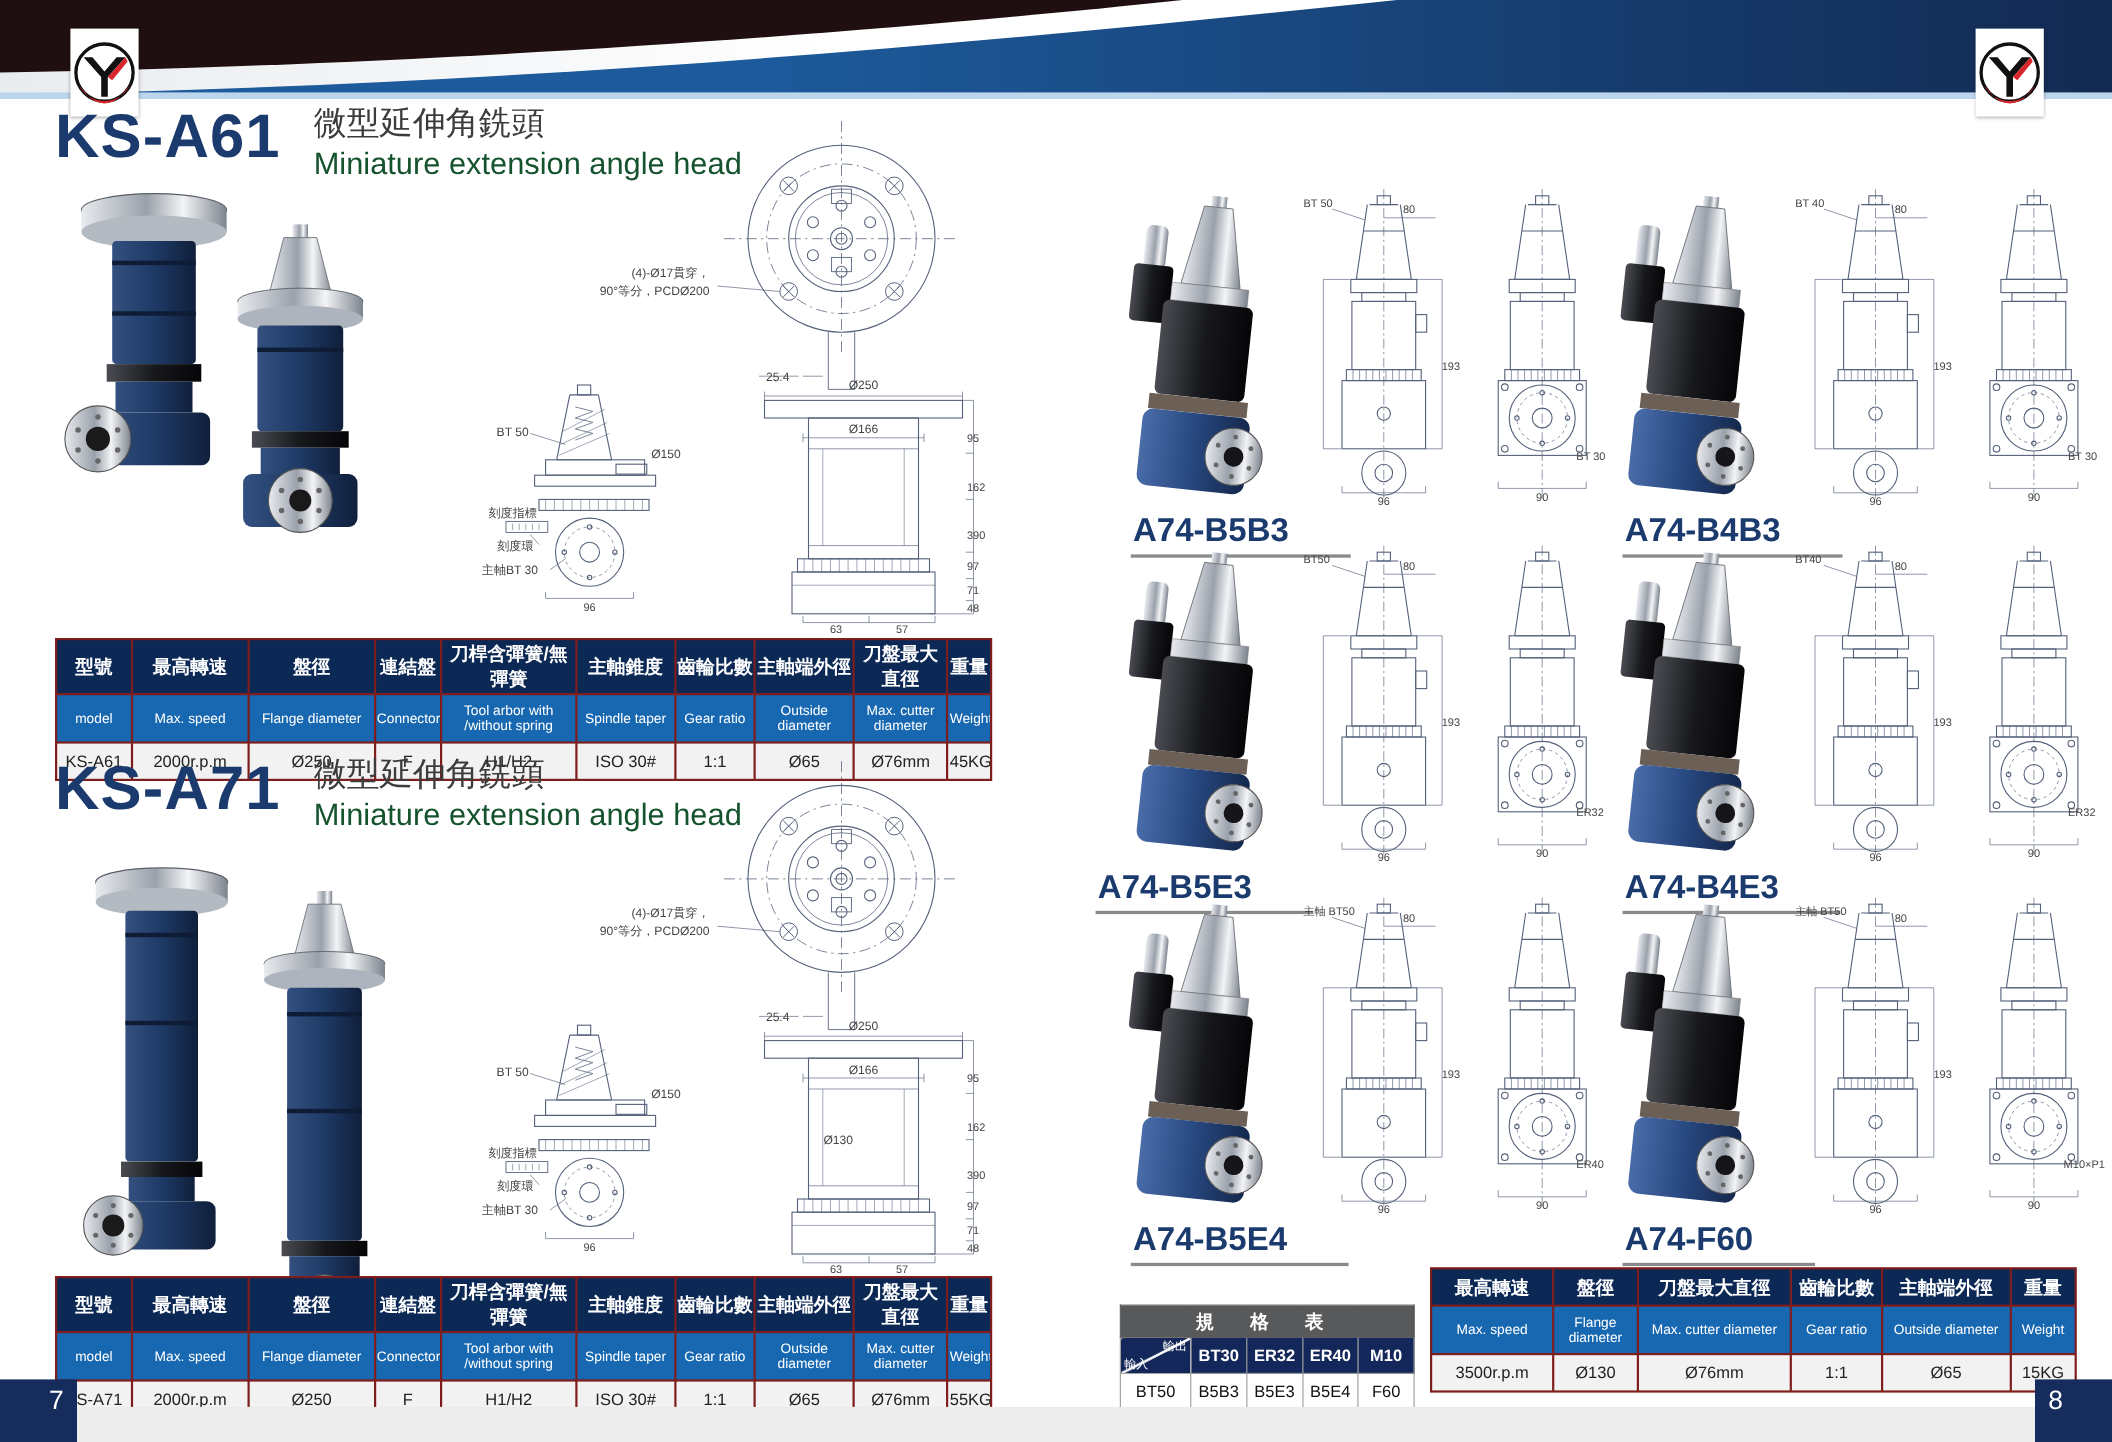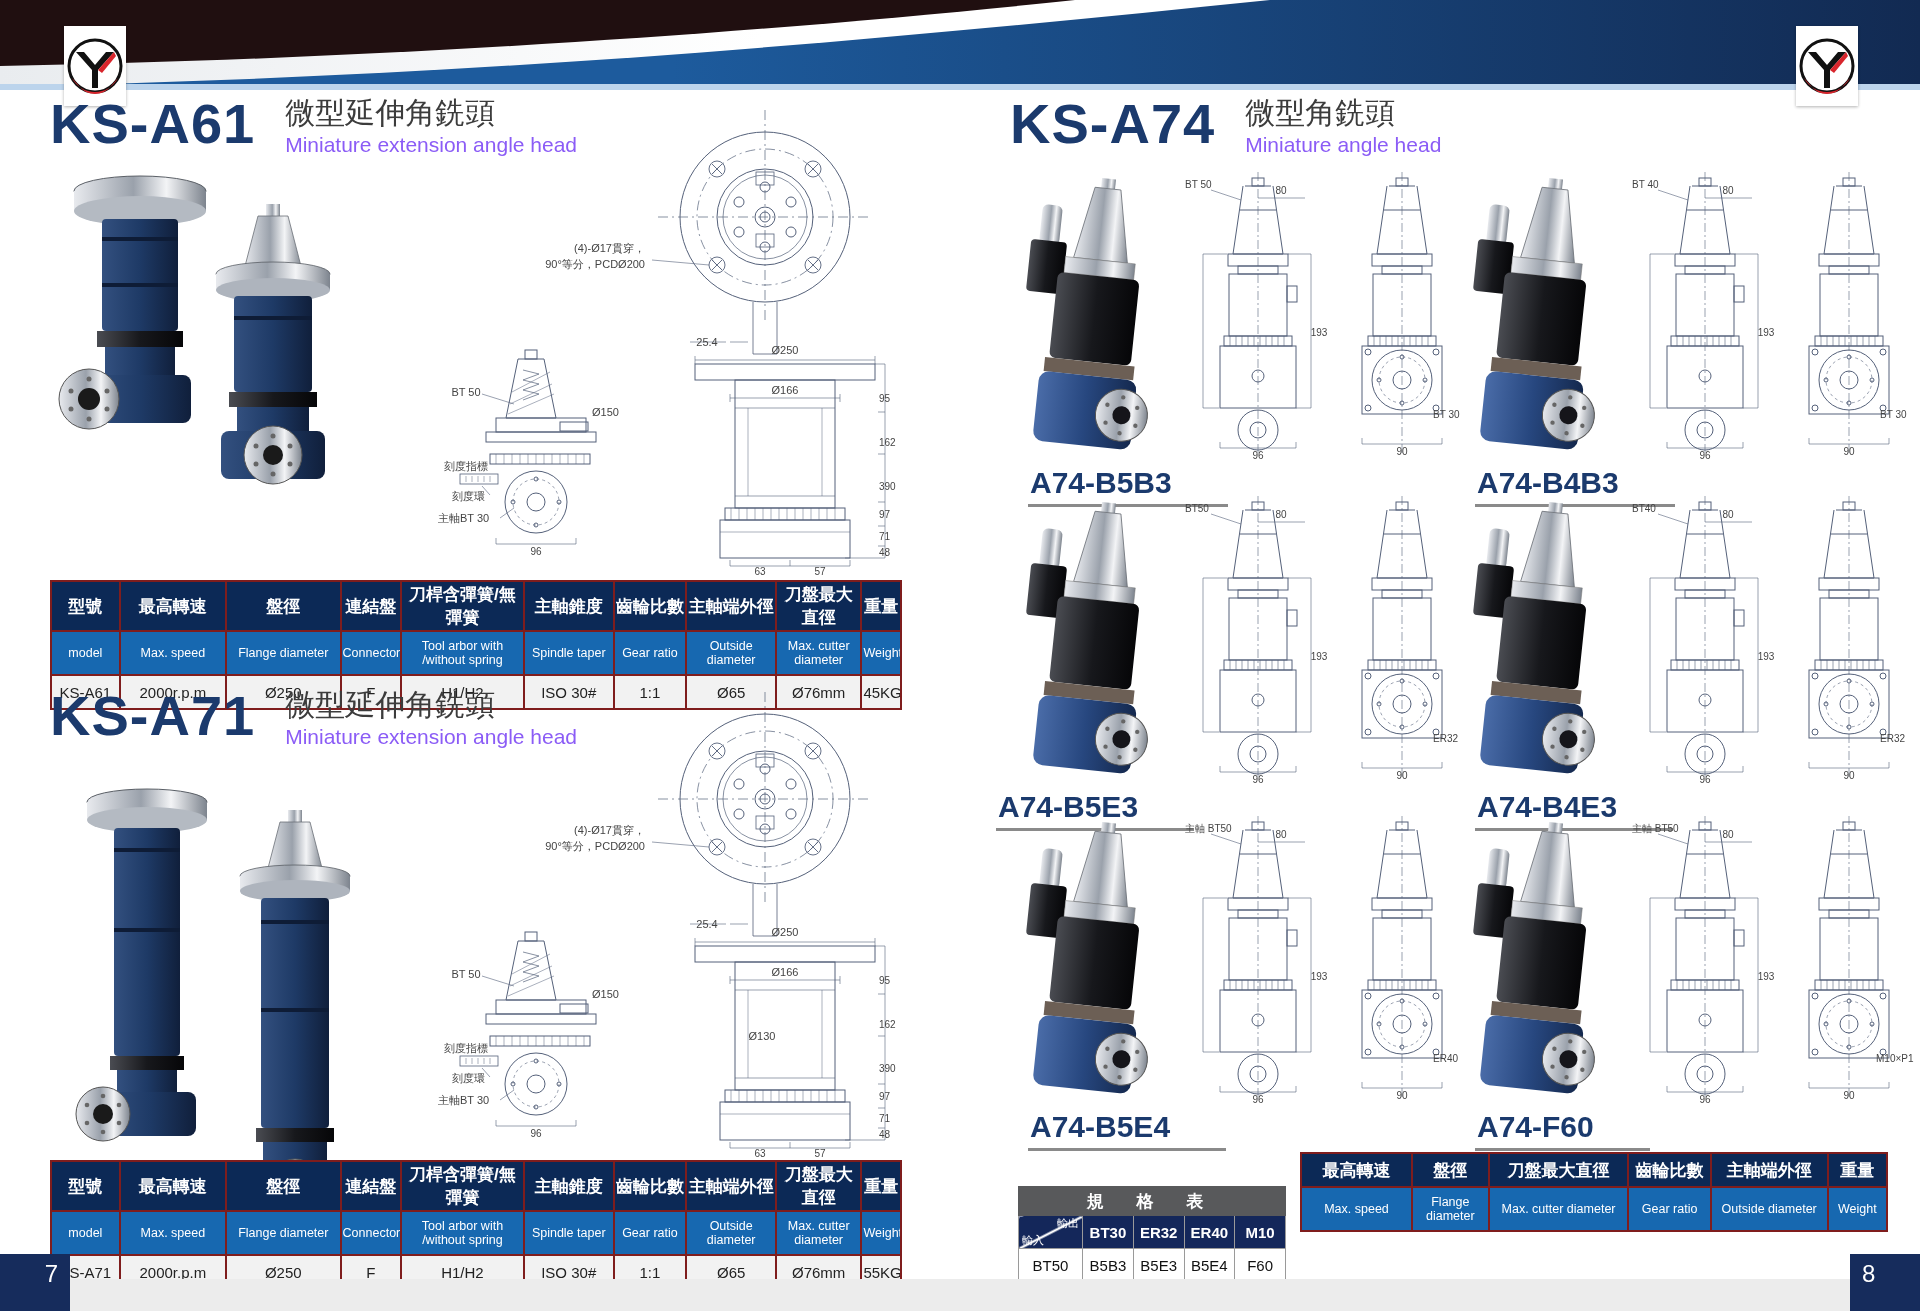--- a/index.html
+++ b/index.html
@@ -4,21 +4,21 @@
 <style>
   html,body{margin:0;padding:0;background:#fff;}
   .page{position:relative;width:1920px;height:1311px;background:#ffffff;overflow:hidden;
         font-family:"Liberation Sans","DejaVu Sans",sans-serif;}
   svg{display:block;}
   .abs{position:absolute;}
   
   .sec-title{position:absolute;display:flex;align-items:flex-start;gap:30px;}
   .model-name{font-size:56px;font-weight:bold;color:#1b3a6d;letter-spacing:1px;line-height:1;}
   .sub-zh{font-size:30px;color:#3c3c3c;line-height:1.15;}
-  .sub-en{font-size:21px;color:#8b5cf6;line-height:1.3;}
+  .sub-en{font-size:28px;color:#14532d;line-height:1.3;}
   
   .spec-table{position:absolute;border-collapse:separate;border-spacing:2px;table-layout:fixed;background:#7f1d1d;}
   .spec-table td{text-align:center;vertical-align:middle;overflow:hidden;}
   .r-zh td{background:#0c2956;color:#fff;font-weight:bold;font-size:17px;height:30px;}
   .r-en td{background:#1768b0;color:#fff;font-size:12.5px;height:40px;line-height:1.15;}
   .r-data td{background:#f2f2f2;color:#222;font-size:15px;height:30px;}
   
   .variant-label{position:absolute;font-size:30px;font-weight:bold;color:#1b3a6d;
                  border-bottom:3px solid #8a8a8a;padding:0 56px 6px 2px;line-height:1;}
   
@@ -513,27 +513,20 @@
       <td>H1/H2</td>
       <td>ISO 30#</td>
       <td>1:1</td>
       <td>Ø65</td>
       <td>Ø76mm</td>
       <td>55KG</td>
     </tr>
   </tbody>
     </table>
 
-  <div class="sec-title" style="left:1010px;top:96px">
-    <div class="model-name">KS-A74</div>
-    <div>
-      <div class="sub-zh">微型角銑頭</div>
-      <div class="sub-en">Miniature angle head</div>
-    </div>
-  </div>
 
   <div class="abs" style="left:1015px;top:168px;width:430px;height:300px">
     <svg class="abs" style="left:0;top:4px" width="160" height="292" viewBox="0 0 160 292">
         <use href="#g-photoA74"></use>
       </svg>
     <svg class="abs" style="left:168px;top:0" width="150" height="292" viewBox="0 0 150 292">
       <use href="#g-ldraw"></use>
       <line x1="28" y1="22" x2="58" y2="32" stroke="#55617a" stroke-width="0.6"></line>
       <text class="dt-s" x="2" y="20">BT 50</text>
     </svg>
@@ -682,20 +675,28 @@
       <td>重量</td>
     </tr>
     <tr class="r-en">
       <td>Max. speed</td>
       <td>Flange diameter</td>
       <td>Max. cutter diameter</td>
       <td>Gear ratio</td>
       <td>Outside diameter</td>
       <td>Weight</td>
     </tr>
+    <tr class="r-data">
+      <td>3500r.p.m</td>
+      <td>Ø130</td>
+      <td>Ø76mm</td>
+      <td>1:1</td>
+      <td>Ø65</td>
+      <td>15KG</td>
+    </tr>
   </tbody>
     </table>
 
   <div class="footer-strip"></div>
   <div class="pageno left">7</div>
   <div class="pageno right">8</div>
 
 </div>
 
 </body></html>

